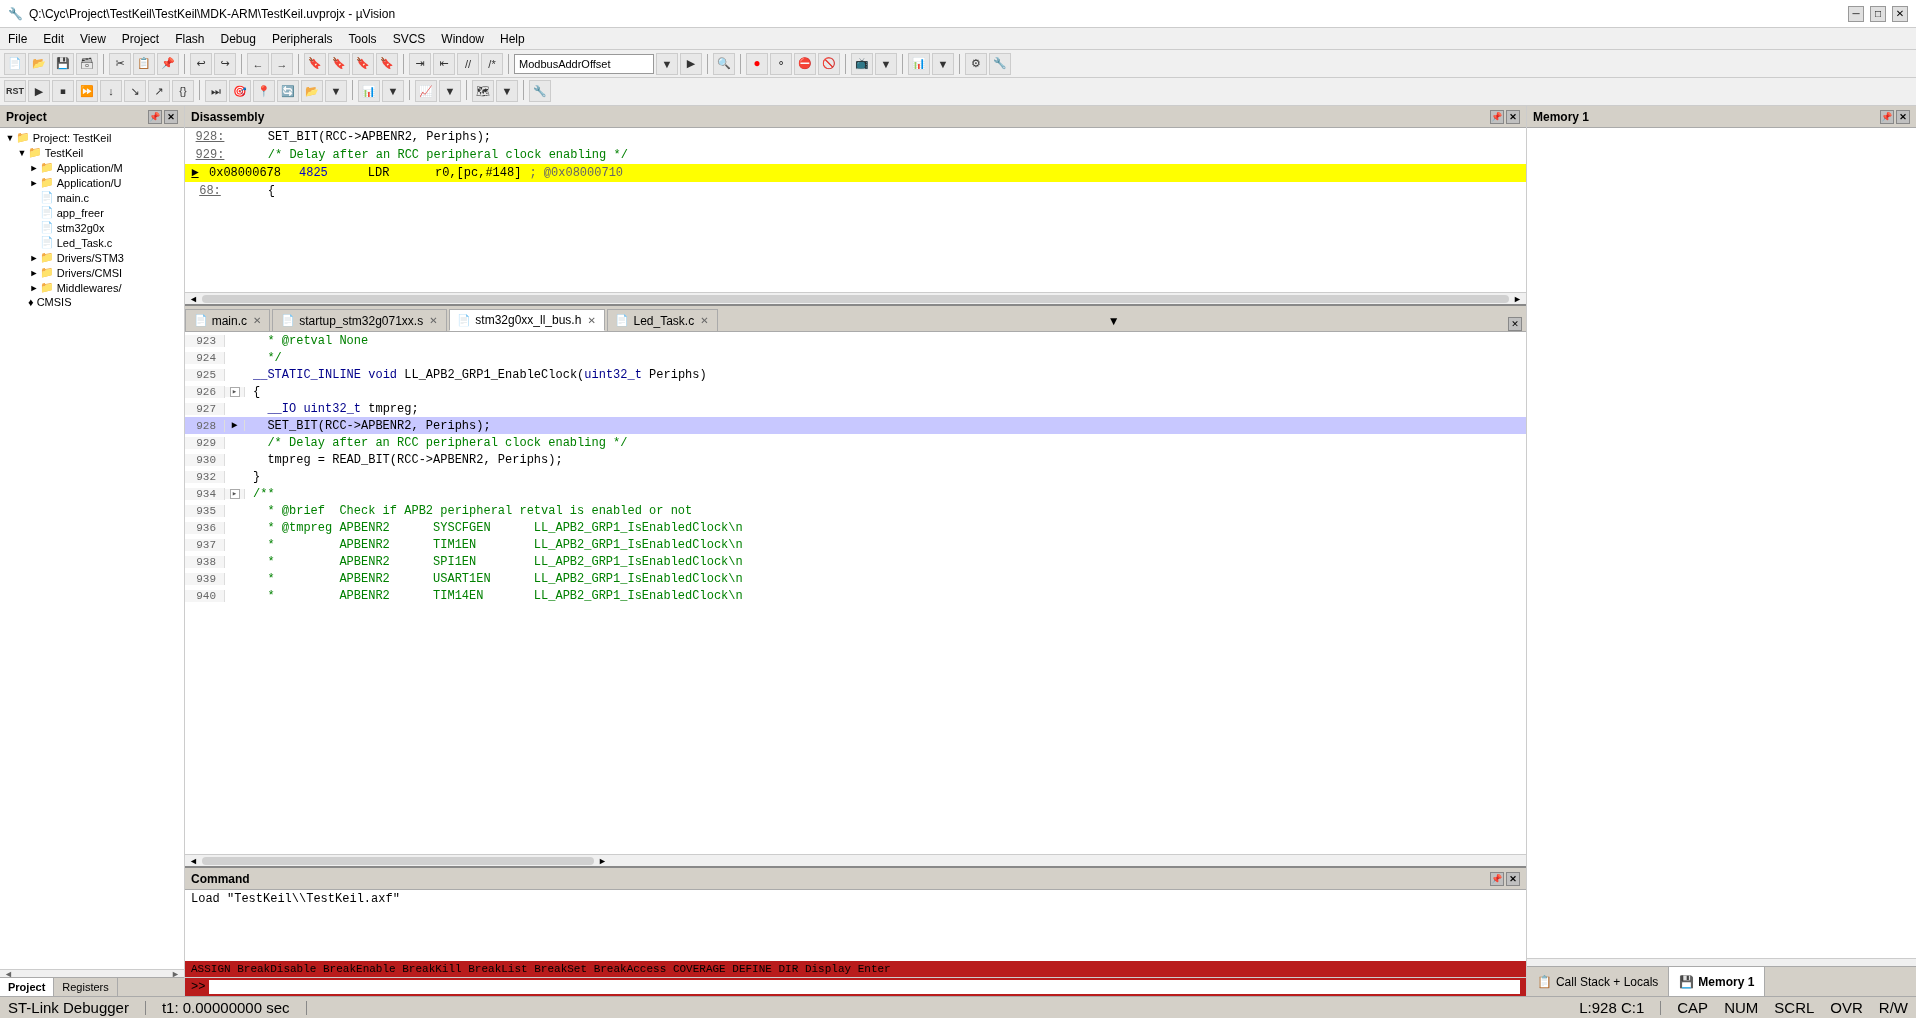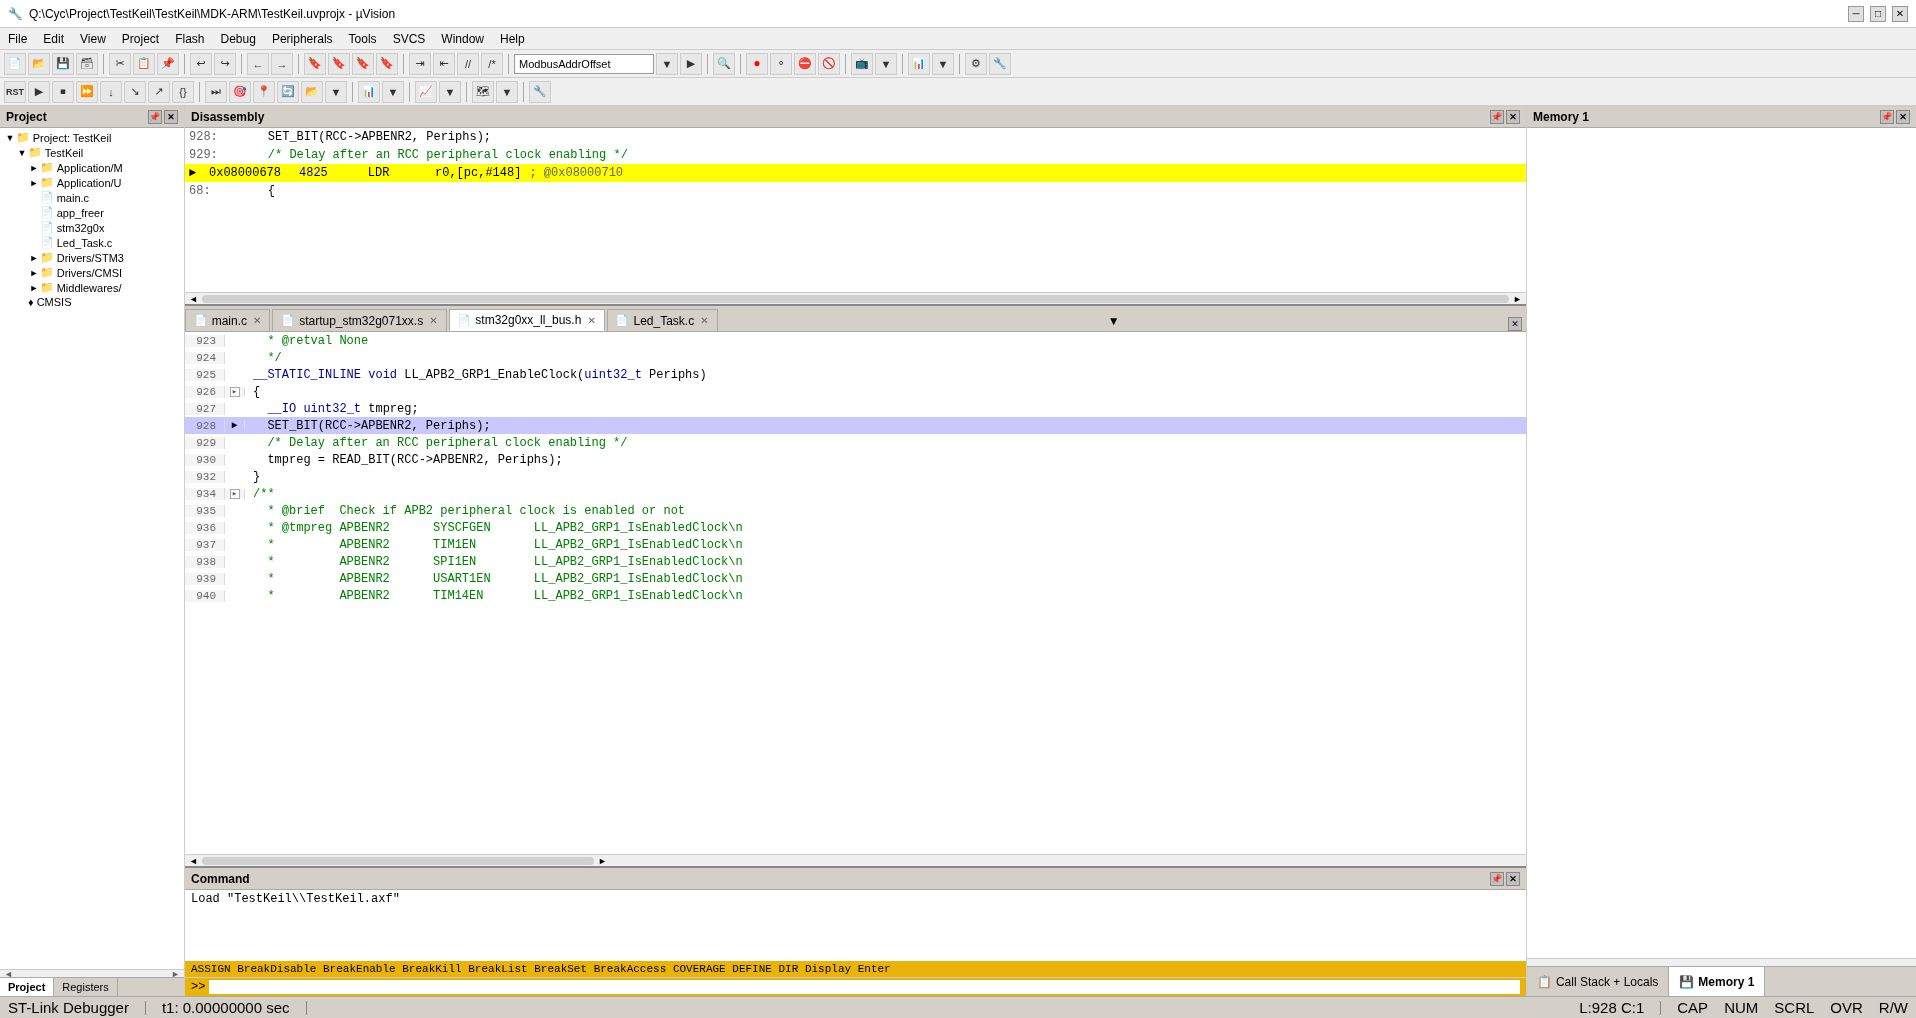--- a/index.html
+++ b/index.html
@@ -76,21 +76,21 @@
       font-size: 11px;
       width: 140px;
     }
 
     
     .debug-toolbar {
       background: #f0f0f0;
       border-bottom: 1px solid #ccc;
       display: flex;
       height: 28px;
-      align-items: center;
+      align-items: flex-start;
       padding: 2px 4px;
       gap: 2px;
     }
 
     
     .main-area {
       display: flex;
       flex: 1;
       overflow: hidden;
     }
@@ -203,22 +203,23 @@
       height: 18px;
       align-items: center;
       white-space: pre;
     }
     .disasm-line.current-asm {
       background: #ffff00;
     }
     .disasm-linenum {
       color: #666;
       min-width: 50px;
-      text-align: left;
+      text-align: center;
       padding-right: 8px;
+      text-decoration: underline;
     }
     .disasm-addr { color: #000; min-width: 90px; }
     .disasm-hex { color: #0000cc; min-width: 40px; }
     .disasm-instr { color: #000; min-width: 60px; }
     .disasm-operands { color: #000; }
 
     
     .code-panel {
       flex: 1;
       display: flex;
@@ -293,21 +294,21 @@
       white-space: pre;
       color: #000;
     }
     .c-green { color: #008000; }
     .c-black { color: #000; }
 
     
     .command-panel {
       height: 130px;
       min-height: 100px;
-      background: #eab308;
+      background: #b91c1c;
       border-top: 2px solid #888;
       display: flex;
       flex-direction: column;
     }
     .command-header {
       background: #d4d0c8;
       padding: 3px 6px;
       font-size: 12px;
       font-weight: bold;
       border-bottom: 1px solid #aaa;
@@ -770,21 +771,21 @@
           <span class="code-linenum">934</span>
           <span class="code-gutter">
               <span class="fold-btn">▸</span>
             </span>
           <span class="code-text c-green">/**</span>
         </div>
 
         <div class="code-line">
           <span class="code-linenum">935</span>
           <span class="code-gutter"></span>
-          <span class="code-text c-green">  * @brief  Check if APB2 peripheral clock is enabled or not</span>
+          <span class="code-text c-green">  * @brief  Check if APB2 peripheral retval is enabled or not</span>
         </div>
 
         <div class="code-line">
           <span class="code-linenum">936</span>
           <span class="code-gutter"></span>
           <span class="code-text c-green">  * @tmpreg APBENR2      SYSCFGEN      LL_APB2_GRP1_IsEnabledClock\n</span>
         </div>
 
         <div class="code-line">
           <span class="code-linenum">937</span>

